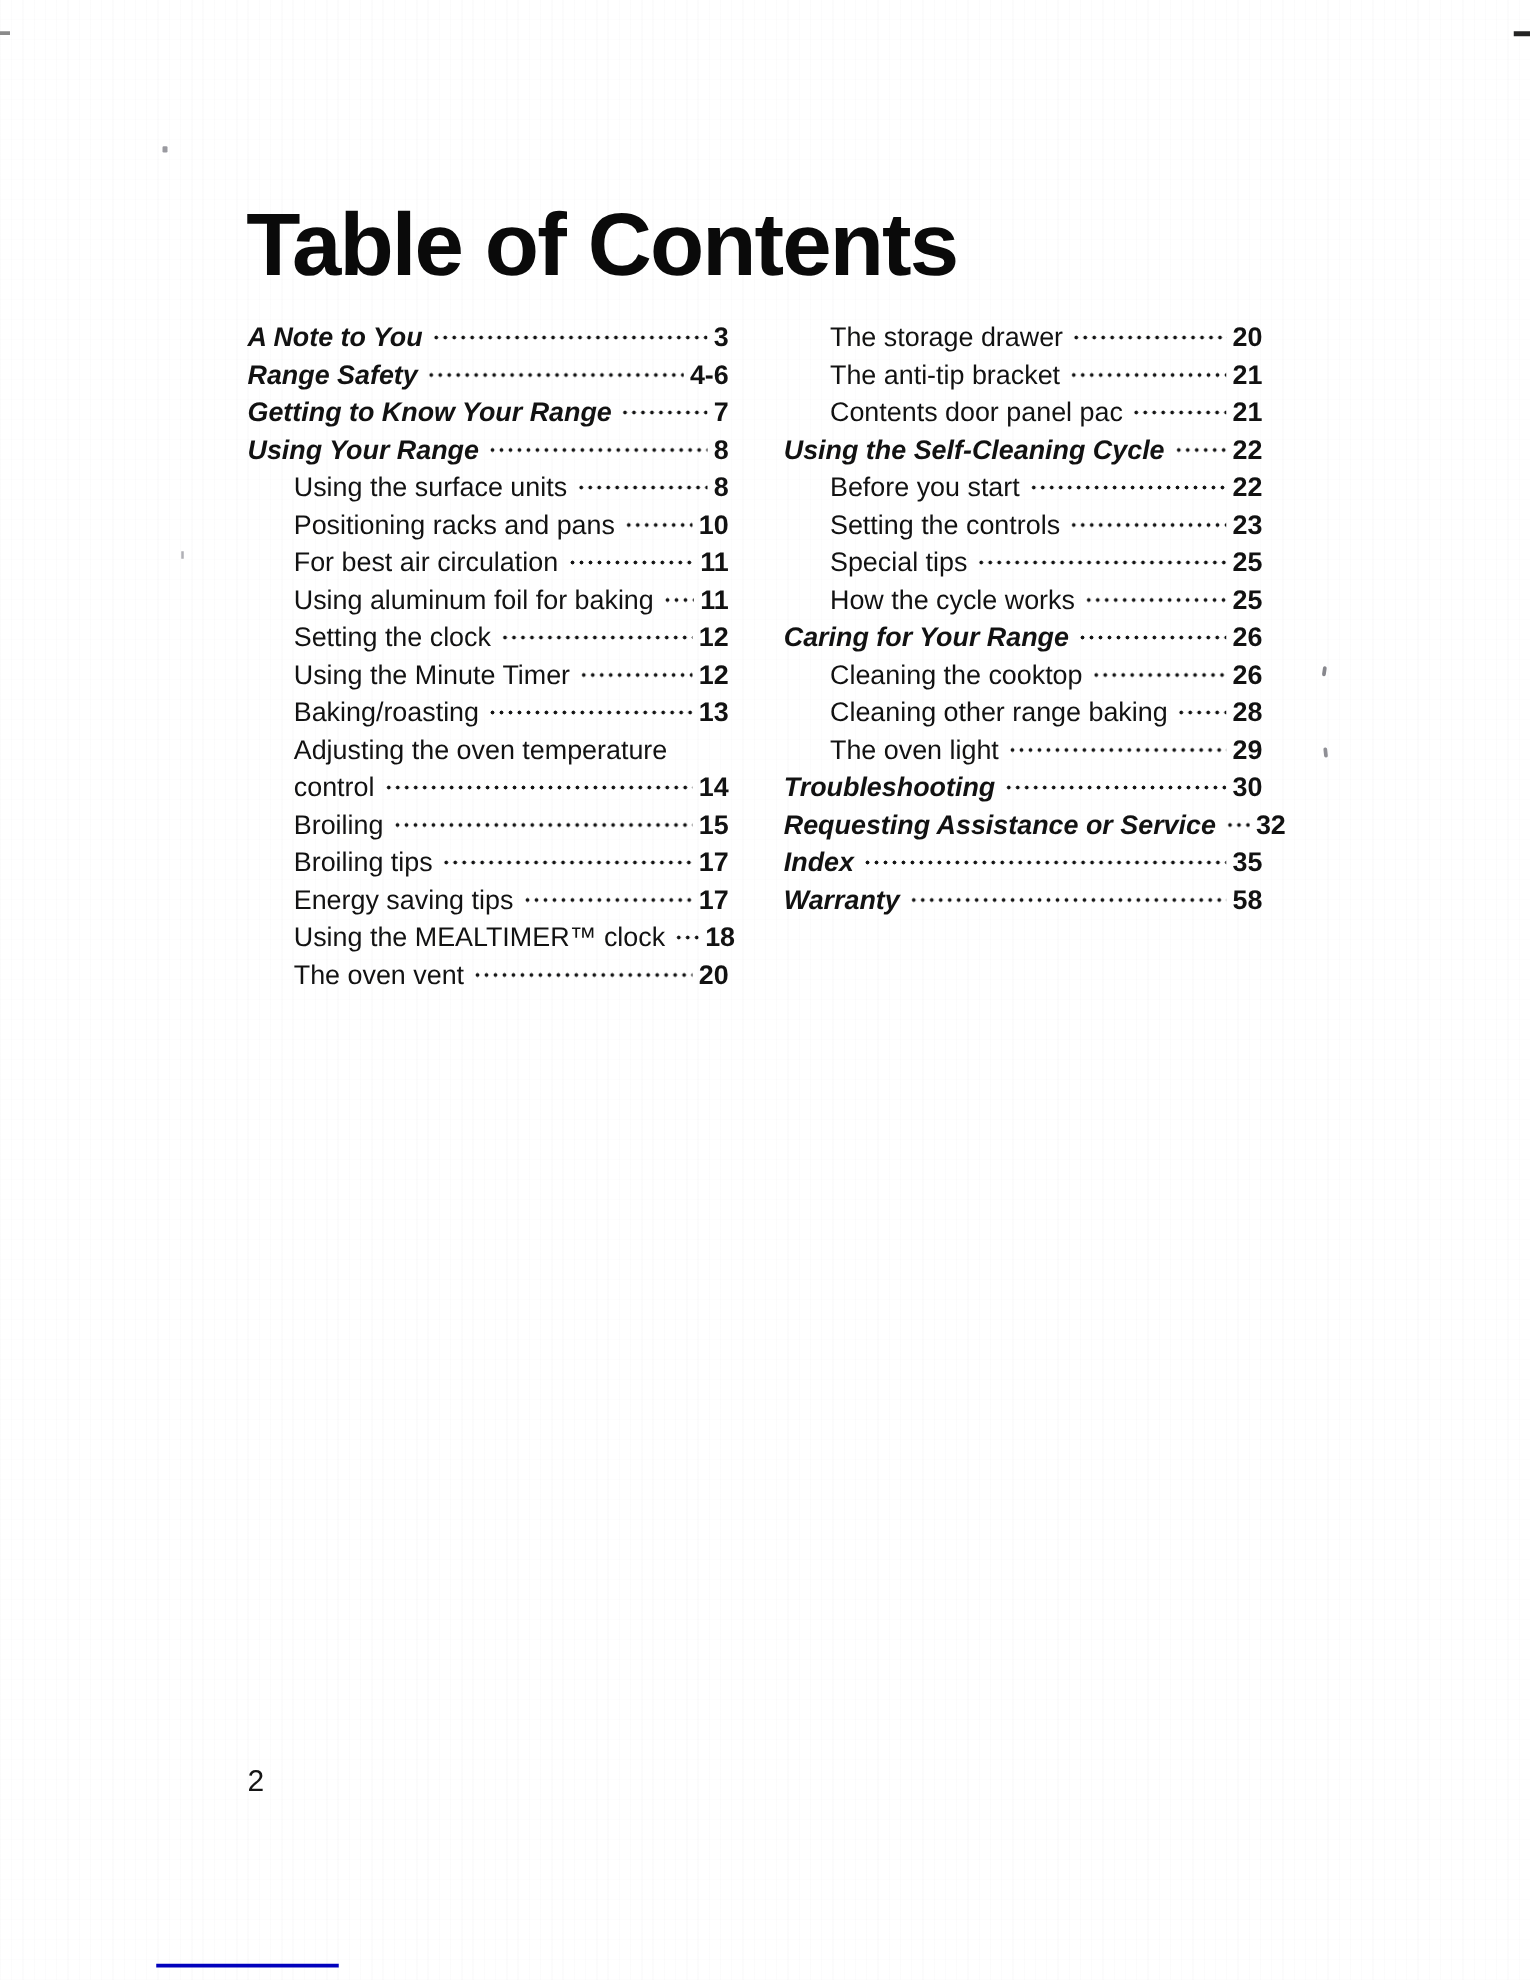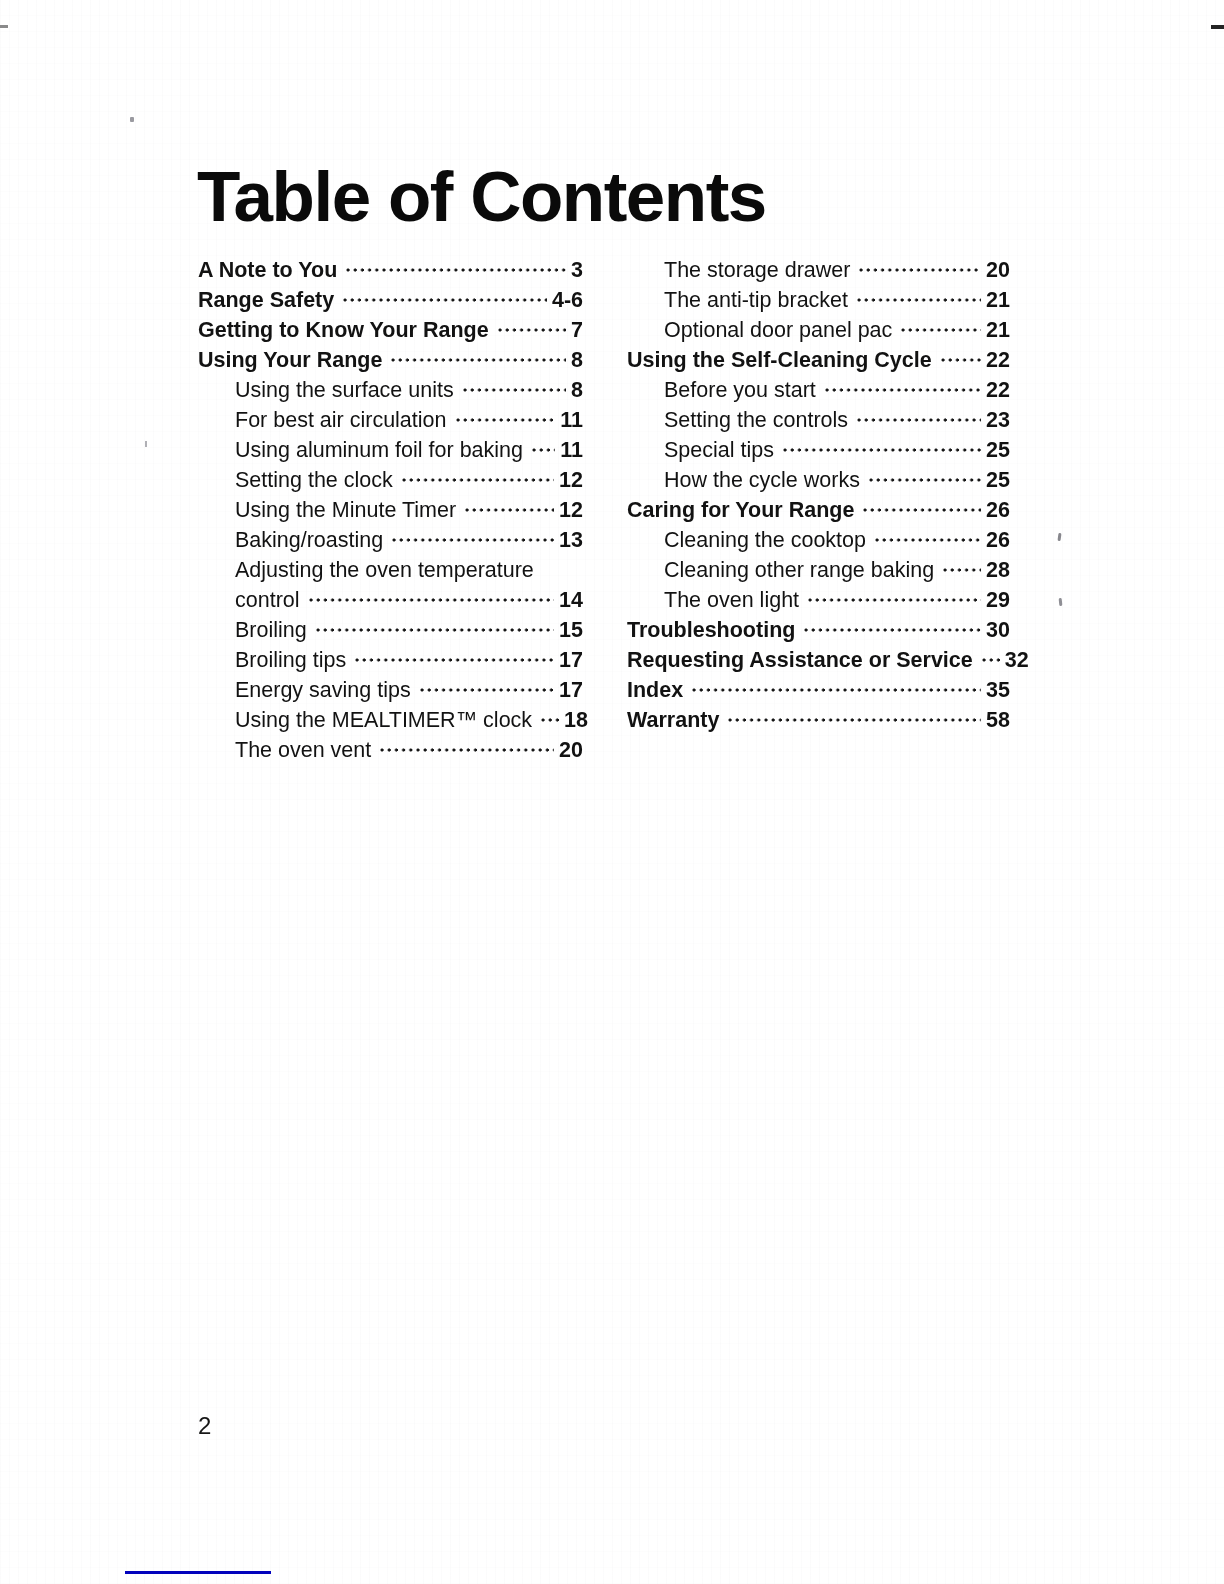--- a/index.html
+++ b/index.html
@@ -37,21 +37,21 @@
   .toc-col.left  { width:385px; margin-right:44px; }
   .toc-col.right { width:383px; }
 
   .entry {
     font-size:21.5px;
     line-height:30px;
     color:#121212;
   }
   .entry.sub { padding-left:37px; }
   .entry.bold .label,
-  .entry.bold .wrapline { font-weight:700; }
+  .entry.bold .wrapline { font-weight:700;font-style:italic; }
   .entry .pg { font-weight:700; white-space:nowrap; }
 
   .entry .line { display:flex; align-items:baseline; }
   .entry .label { white-space:nowrap; }
 
   .leader { flex:1 1 auto; position:relative; min-width:18px; margin:0 5px 0 9px; }
   .leader::before {
     content:"";
     position:absolute; left:0; right:0; bottom:5px; height:4px;
     background-image: radial-gradient(circle at 2px 2px, #151515 1.35px, rgba(0,0,0,0) 1.8px);
@@ -126,20 +126,28 @@
 
   <div class="entry sub">
 
     <div class="line">
       <span class="label">Using the surface units</span>
       <span class="leader"></span>
       <span class="pg">8</span>
     </div>
   </div>
 
+  <div class="entry sub">
+
+    <div class="line">
+      <span class="label">Positioning racks and pans</span>
+      <span class="leader"></span>
+      <span class="pg">10</span>
+    </div>
+  </div>
 
   <div class="entry sub">
 
     <div class="line">
       <span class="label">For best air circulation</span>
       <span class="leader"></span>
       <span class="pg">11</span>
     </div>
   </div>
 
@@ -248,21 +256,21 @@
     <div class="line">
       <span class="label">The anti-tip bracket</span>
       <span class="leader"></span>
       <span class="pg">21</span>
     </div>
   </div>
 
   <div class="entry sub">
 
     <div class="line">
-      <span class="label">Optional door panel pac</span>
+      <span class="label">Contents door panel pac</span>
       <span class="leader"></span>
       <span class="pg">21</span>
     </div>
   </div>
 
   <div class="entry bold">
 
     <div class="line">
       <span class="label">Using the Self-Cleaning Cycle</span>
       <span class="leader"></span>

